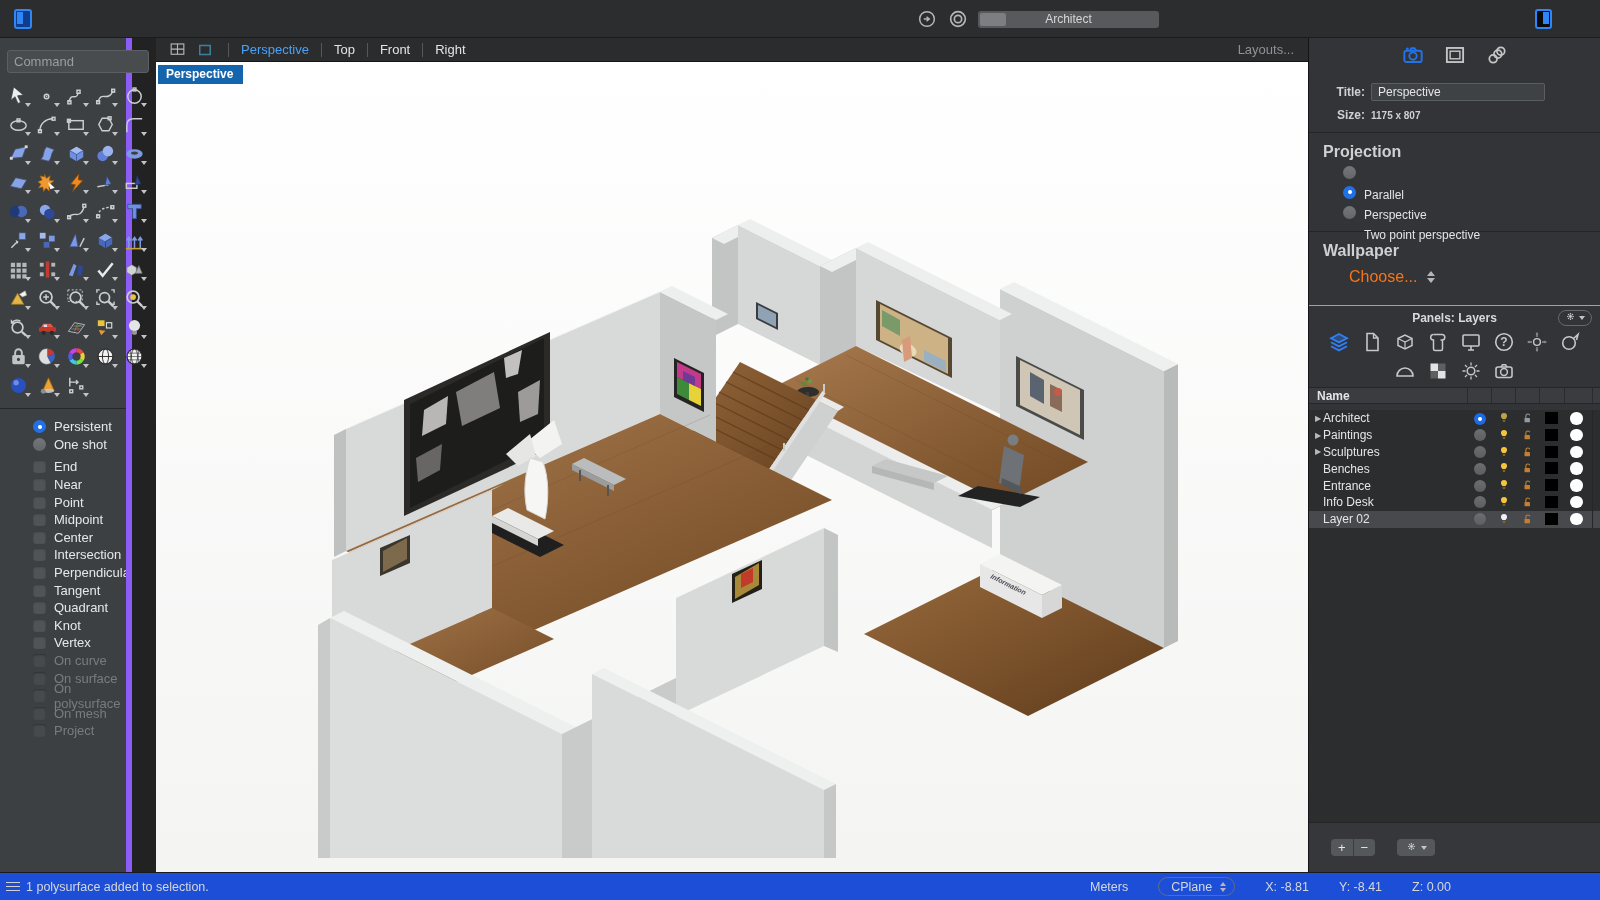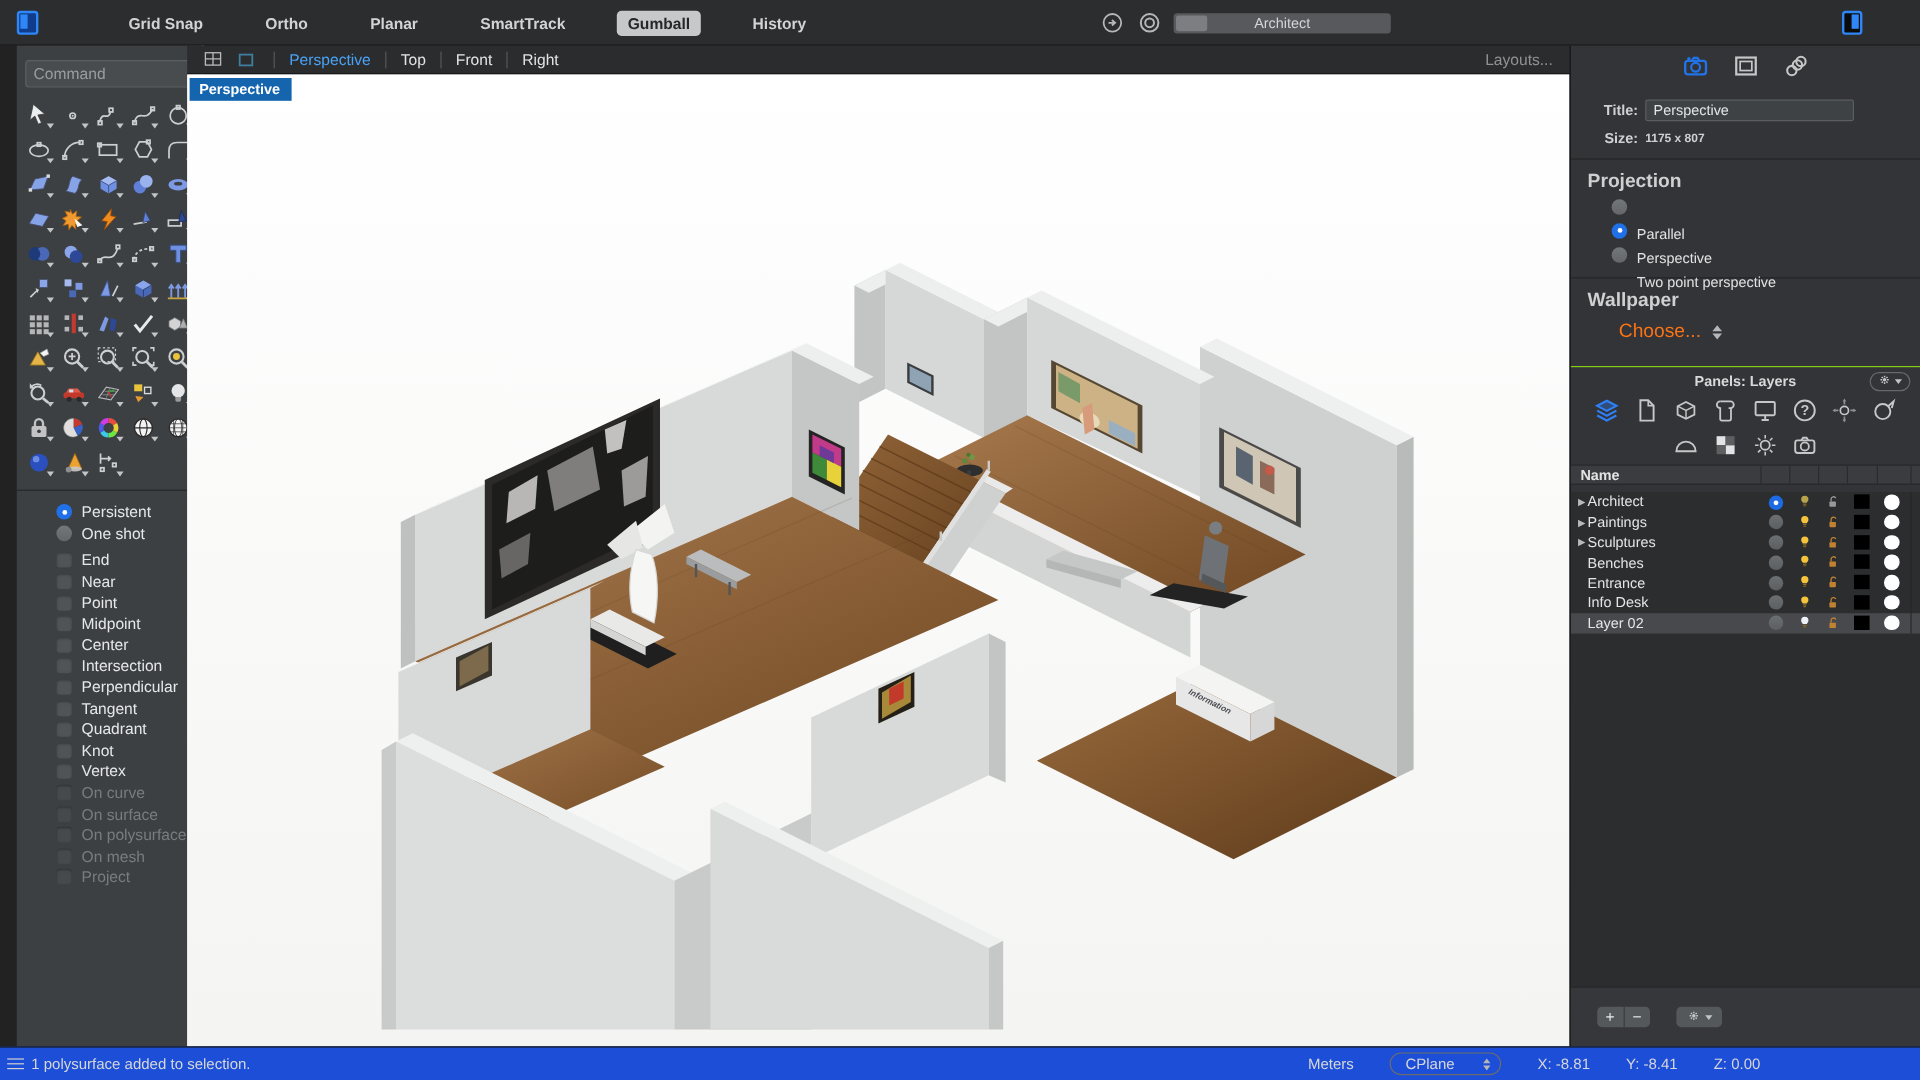--- a/index.html
+++ b/index.html
@@ -15,21 +15,21 @@
   .mtoggle.active { background:#c7c8ca; color:#26272a; }
   #topright { position:absolute; left:916px; top:0; height:38px; display:flex; align-items:center; gap:9px; }
   .tico { width:22px; height:22px; display:flex; align-items:center; justify-content:center; }
   #modeslider { width:181px; height:17px; background:#58595c; border-radius:3px; position:relative; display:flex; align-items:center; justify-content:center; }
   #modeknob { position:absolute; left:2px; top:2px; width:26px; height:13px; background:#7c7e81; border-radius:2px; }
   #modelabel { font-size:12px; color:#d4d5d7; position:relative; }
   #sbicon { position:absolute; right:48px; top:9px; width:17px; height:20px; border:2px solid #2f86f6; border-radius:3px; background:#0b0b0c; }
   #sbicon::after { content:""; position:absolute; right:1px; top:1px; width:6px; height:12px; background:#2f86f6; }
 
   
-  #leftcol { position:absolute; left:14px; top:38px; width:156px; height:834px; background:#3d4043; border-right:2px solid #8b5cf6; }
+  #leftcol { position:absolute; left:0; top:38px; width:132px; height:834px; background:#3d4043; border-right:6px solid #8b5cf6; }
   #center { position:absolute; left:156px; top:38px; width:1152px; height:834px; }
   #rightcol { position:absolute; left:1308px; top:38px; width:292px; height:834px; background:#323437; border-left:1px solid #141516; }
 
   
   #cmdwrap { padding:12px 7px 6px 7px; }
   #cmd { width:142px; height:23px; background:#494c4f; border:1px solid #5c5f62; border-radius:3px; color:#e4e5e7; font-size:13px; padding:0 6px; outline:none; }
   #cmd::placeholder { color:#9a9da0; }
   #toolgrid { display:grid; grid-template-columns:repeat(5,29px); grid-auto-rows:29px; padding:2px 4px; }
   .tool { position:relative; width:28px; height:28px; display:flex; align-items:center; justify-content:center; }
   .tool .dd { position:absolute; right:1px; bottom:2px; width:0; height:0; border-left:3px solid transparent; border-right:3px solid transparent; border-top:4px solid #c3c4c6; }
@@ -102,38 +102,30 @@
   #plusminus div { flex:1; display:flex; align-items:center; justify-content:center; color:#e8e9ea; font-size:13px; line-height:1; }
   #plusminus div:first-child { border-right:1px solid #3a3c3e; }
   #pbgear { width:38px; height:17px; background:#55585b; border-radius:4px; display:flex; align-items:center; justify-content:center; gap:4px; }
   #pbgear .chev { width:0; height:0; border-left:3px solid transparent; border-right:3px solid transparent; border-top:4px solid #c3c4c6; }
 
   
   #statusbar { position:absolute; left:0; top:872px; width:1600px; height:28px; background:#1d4ed8; border-top:1px solid #191a1b; display:flex; align-items:center; font-size:12.5px; color:#d6d7d9; }
   #hamb { width:14px; margin:0 6px 0 6px; display:flex; flex-direction:column; gap:2.5px; }
   #hamb i { height:1.6px; background:#cfd0d2; }
   #sbright { position:absolute; left:1090px; display:flex; align-items:center; gap:30px; }
-  #cplanepill { height:19px; border:1px solid #6a6c6e; border-radius:10px; display:flex; align-items:center; gap:24px; padding:0 8px 0 12px; }
+  #cplanepill { height:19px; border:1px solid #6a6c6e; border-radius:10px; display:flex; align-items:center; gap:8px; padding:0 8px 0 12px; }
   #cplanepill .spinner i { border-left-width:3px; border-right-width:3px; }
   #cplanepill .spinner .up { border-bottom-width:4px; }
   #cplanepill .spinner .dn { border-top-width:4px; }
 </style>
 </head>
 <body>
 
 <div id="topbar">
   <div id="appicon"></div>
-  <div id="menu">
-      <div class="mtoggle">Grid Snap</div>
-      <div class="mtoggle">Ortho</div>
-      <div class="mtoggle">Planar</div>
-      <div class="mtoggle">SmartTrack</div>
-      <div class="mtoggle active">Gumball</div>
-      <div class="mtoggle">History</div>
-    </div>
   <div id="topright">
     <div class="tico">
       <svg viewBox="0 0 24 24" width="22" height="22">
           <circle cx="12" cy="12" r="8" fill="none" stroke="#b6b7b9" stroke-width="1.6"></circle>
           <path d="M8.5 12h5.5M11.5 9.5l3 2.5-3 2.5" fill="none" stroke="#b6b7b9" stroke-width="1.6"></path>
         </svg>
     </div>
     <div class="tico">
       <svg viewBox="0 0 24 24" width="22" height="22">
           <circle cx="12" cy="12" r="8" fill="none" stroke="#b6b7b9" stroke-width="1.8"></circle>

